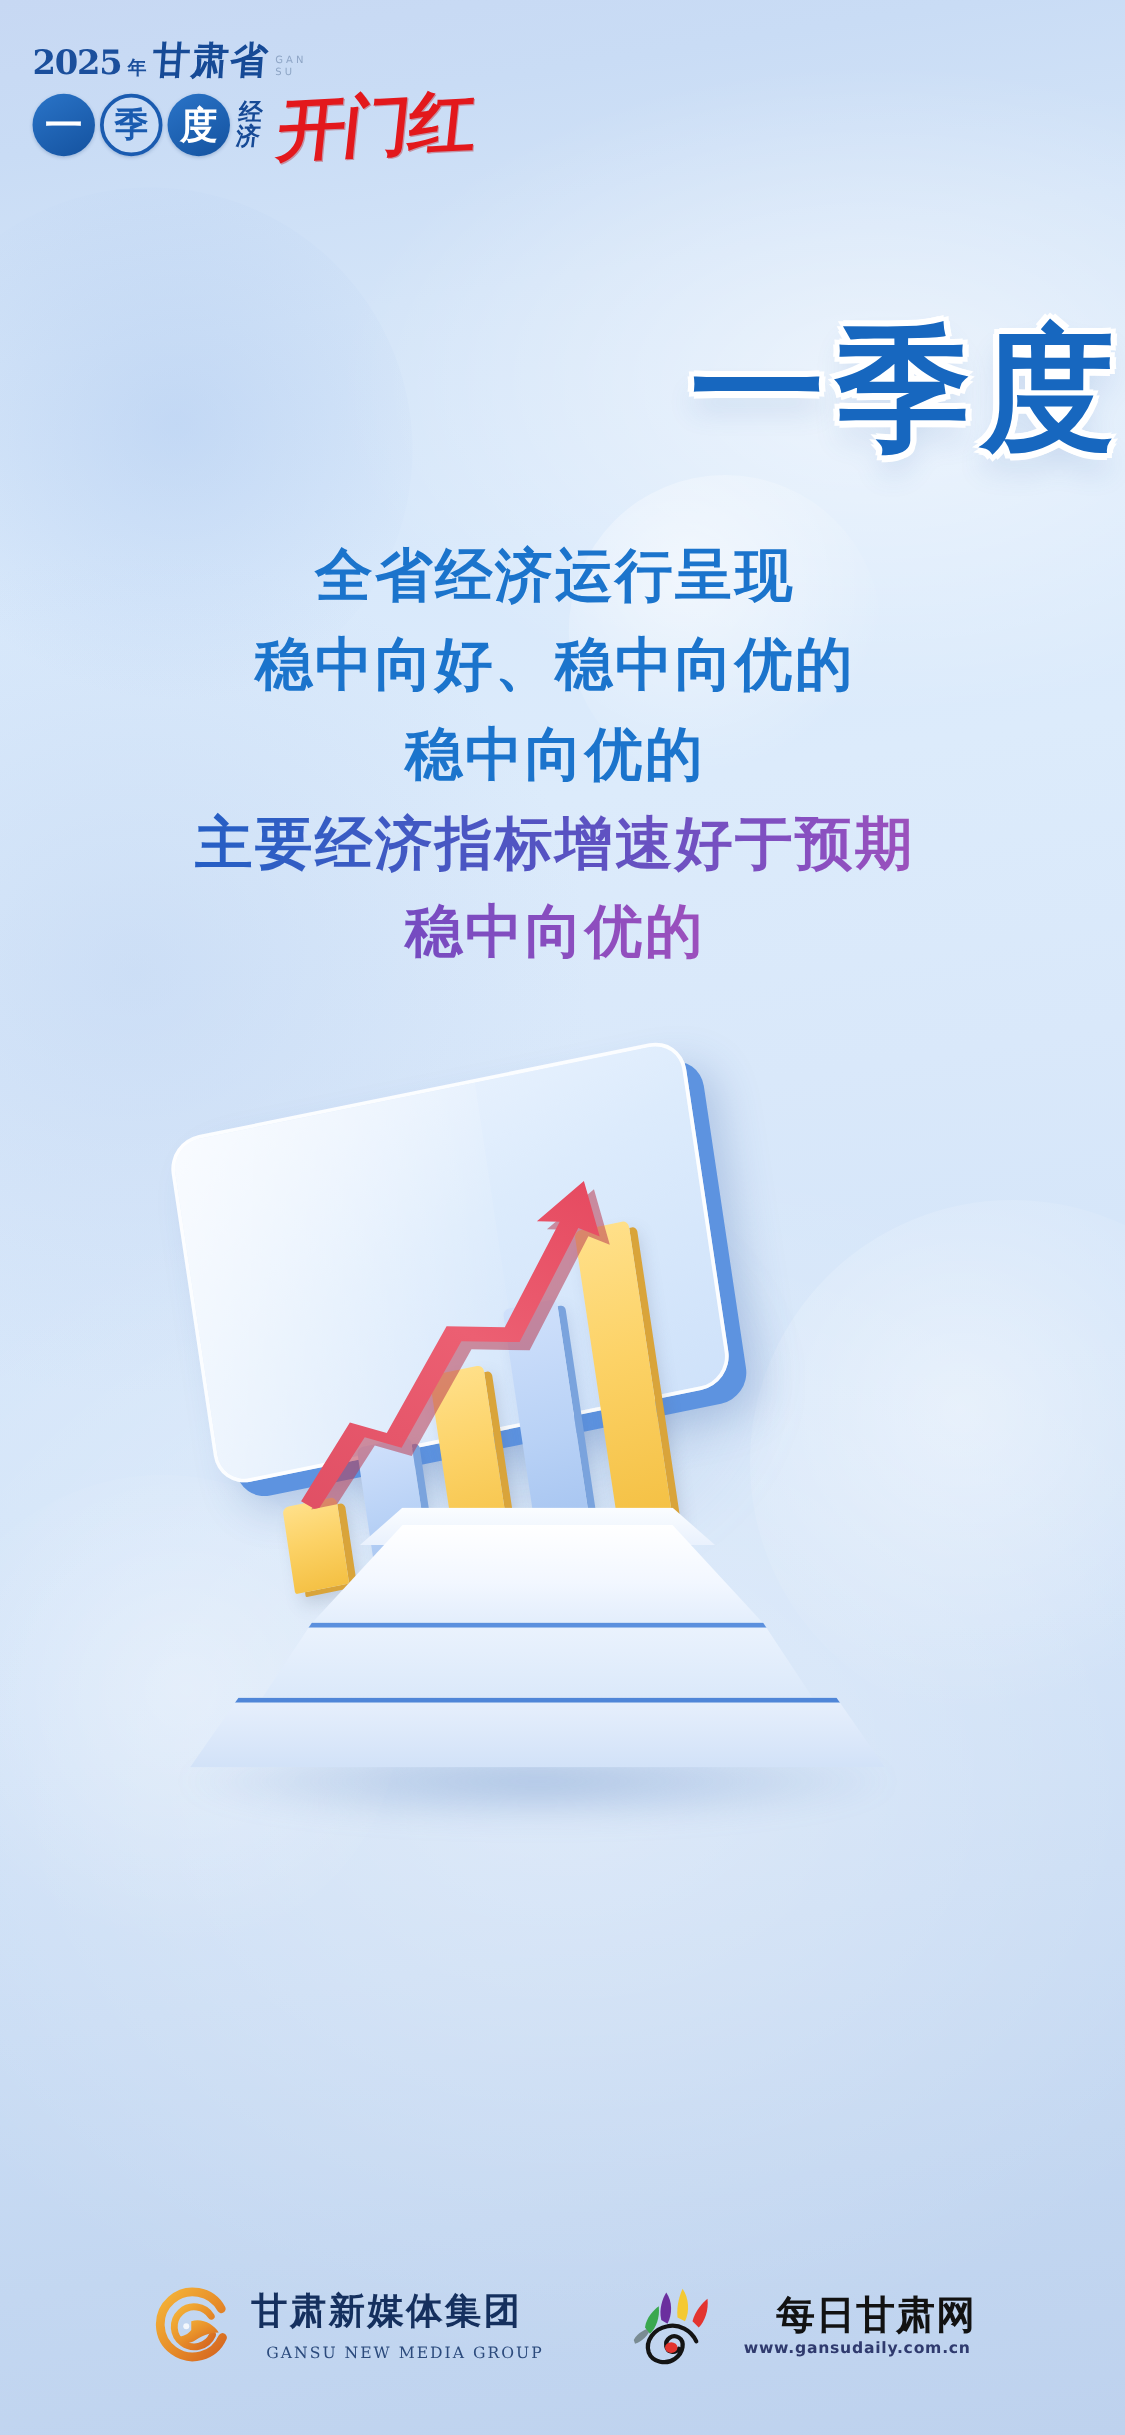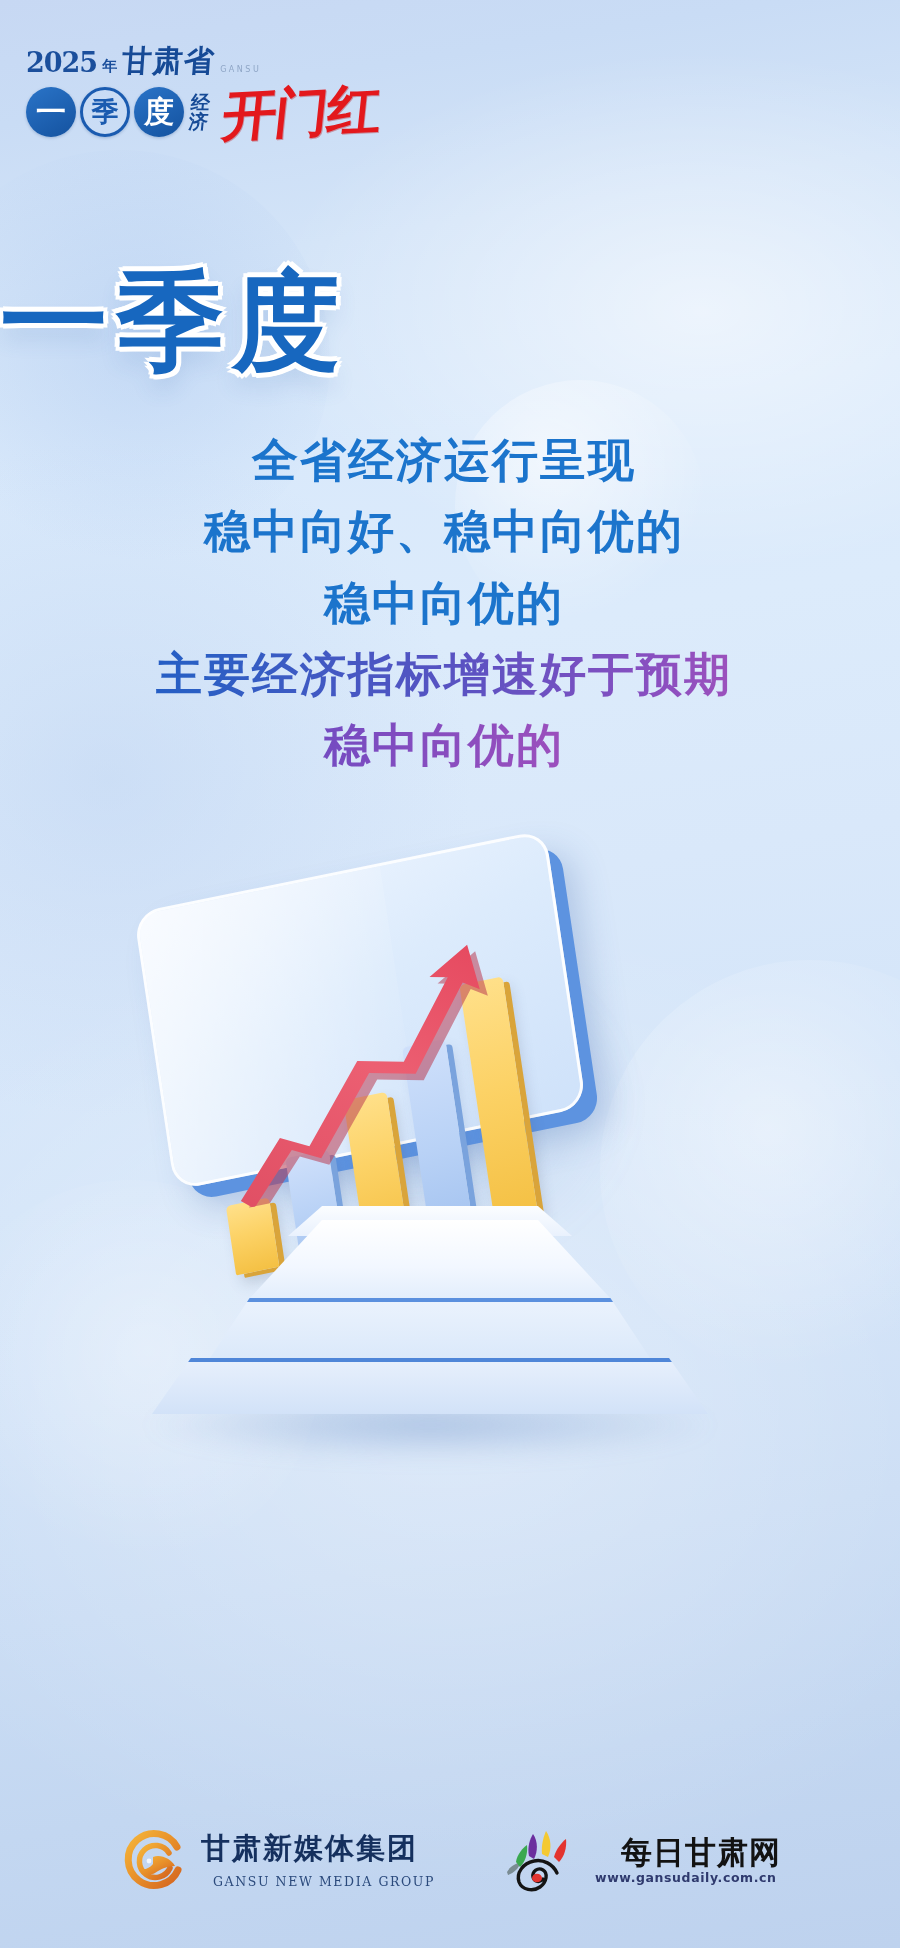--- a/index.html
+++ b/index.html
@@ -34,33 +34,33 @@
   .glow-a{position:absolute;left:455px;top:380px;width:250px;height:250px;border-radius:50%;
     background:radial-gradient(circle at 38% 32%, rgba(255,255,255,.55), rgba(255,255,255,0) 70%);}
   .glow-b{position:absolute;left:-90px;top:150px;width:420px;height:420px;border-radius:50%;
     background:radial-gradient(circle at 55% 45%, rgba(167,196,238,.40), rgba(167,196,238,0) 68%);}
   .glow-c{position:absolute;left:600px;top:960px;width:420px;height:420px;border-radius:50%;
     background:radial-gradient(circle at 40% 40%, rgba(255,255,255,.42), rgba(255,255,255,0) 68%);}
   .glow-d{position:absolute;left:-60px;top:1180px;width:380px;height:380px;border-radius:50%;
     background:radial-gradient(circle at 55% 45%, rgba(255,255,255,.32), rgba(255,255,255,0) 70%);}
 
   
-  .header{position:absolute;left:26px;top:36px;width:430px;height:110px;}
+  .header{position:absolute;left:26px;top:24px;width:430px;height:110px;}
   .hdr-row1{display:flex;align-items:flex-end;gap:5px;height:40px;}
   .hdr-year{
     font-family:"DejaVu Serif","Liberation Serif",serif;
     font-size:27px;font-weight:700;color:#1b4f9c;letter-spacing:-1px;line-height:1;
   }
   .hdr-year-suffix{font-size:15px;font-weight:700;color:#1b4f9c;line-height:1;padding-bottom:2px;}
   .hdr-prov{
     font-family:"DejaVu Serif","Liberation Serif",serif;
     font-size:30px;font-weight:700;color:#164a96;line-height:1;letter-spacing:1px;
     transform:skewX(-4deg);
   }
-  .hdr-pinyin{display:flex;flex-direction:row;justify-content:flex-end;
+  .hdr-pinyin{display:flex;flex-direction:column;justify-content:flex-end;
     font-size:8px;color:#8fa6c6;letter-spacing:2.5px;line-height:1.25;padding-bottom:1px;}
 
   .hdr-row2{display:flex;align-items:center;gap:4px;margin-top:5px;height:62px;}
   .circ{
     width:50px;height:50px;border-radius:50%;
     background:linear-gradient(150deg,#2a74c8,#14529f);
     color:#fff;display:flex;align-items:center;justify-content:center;
     font-family:"DejaVu Serif","Liberation Serif",serif;
     font-size:30px;font-weight:700;flex:0 0 auto;
     box-shadow:0 1px 3px rgba(20,60,120,.25);
@@ -74,27 +74,28 @@
   .hdr-red{
     font-family:"DejaVu Serif","Liberation Serif",serif;
     font-size:54px;font-weight:700;color:#e3181c;line-height:1;
     letter-spacing:-2px;transform:skewX(-9deg) rotate(-3deg);
     text-shadow:1px 1px 0 rgba(180,10,15,.35);
     margin-left:6px;white-space:nowrap;
   }
 
   
   .headline{
-    position:absolute;left:0;right:0;top:265px;text-align:left;
+    position:absolute;left:0;right:0;top:265px;text-align:right;
     font-size:108px;font-weight:800;letter-spacing:8px;
     color:#1767bf;line-height:1.05;
     text-shadow:
       4px 4px 0 #ffffff, -4px 4px 0 #ffffff, 4px -4px 0 #ffffff, -4px -4px 0 #ffffff,
       0 5px 0 #ffffff, 0 -5px 0 #ffffff, 5px 0 0 #ffffff, -5px 0 0 #ffffff,
       0 14px 22px rgba(60,110,180,.20);
+    font-family: Liberation Mono, monospace;
   }
 
   
   .body-lines{position:absolute;left:0;right:12px;top:425px;text-align:center;}
   .bline{
     font-size:46px;font-weight:800;letter-spacing:2px;line-height:1.55;
     color:#1b74cc;white-space:nowrap;
   }
   .bline.grad{
     background:linear-gradient(90deg,#1558c6 0%,#2a5fc4 22%,#5a52c2 52%,#8a4fc0 74%,#c256b4 100%);

